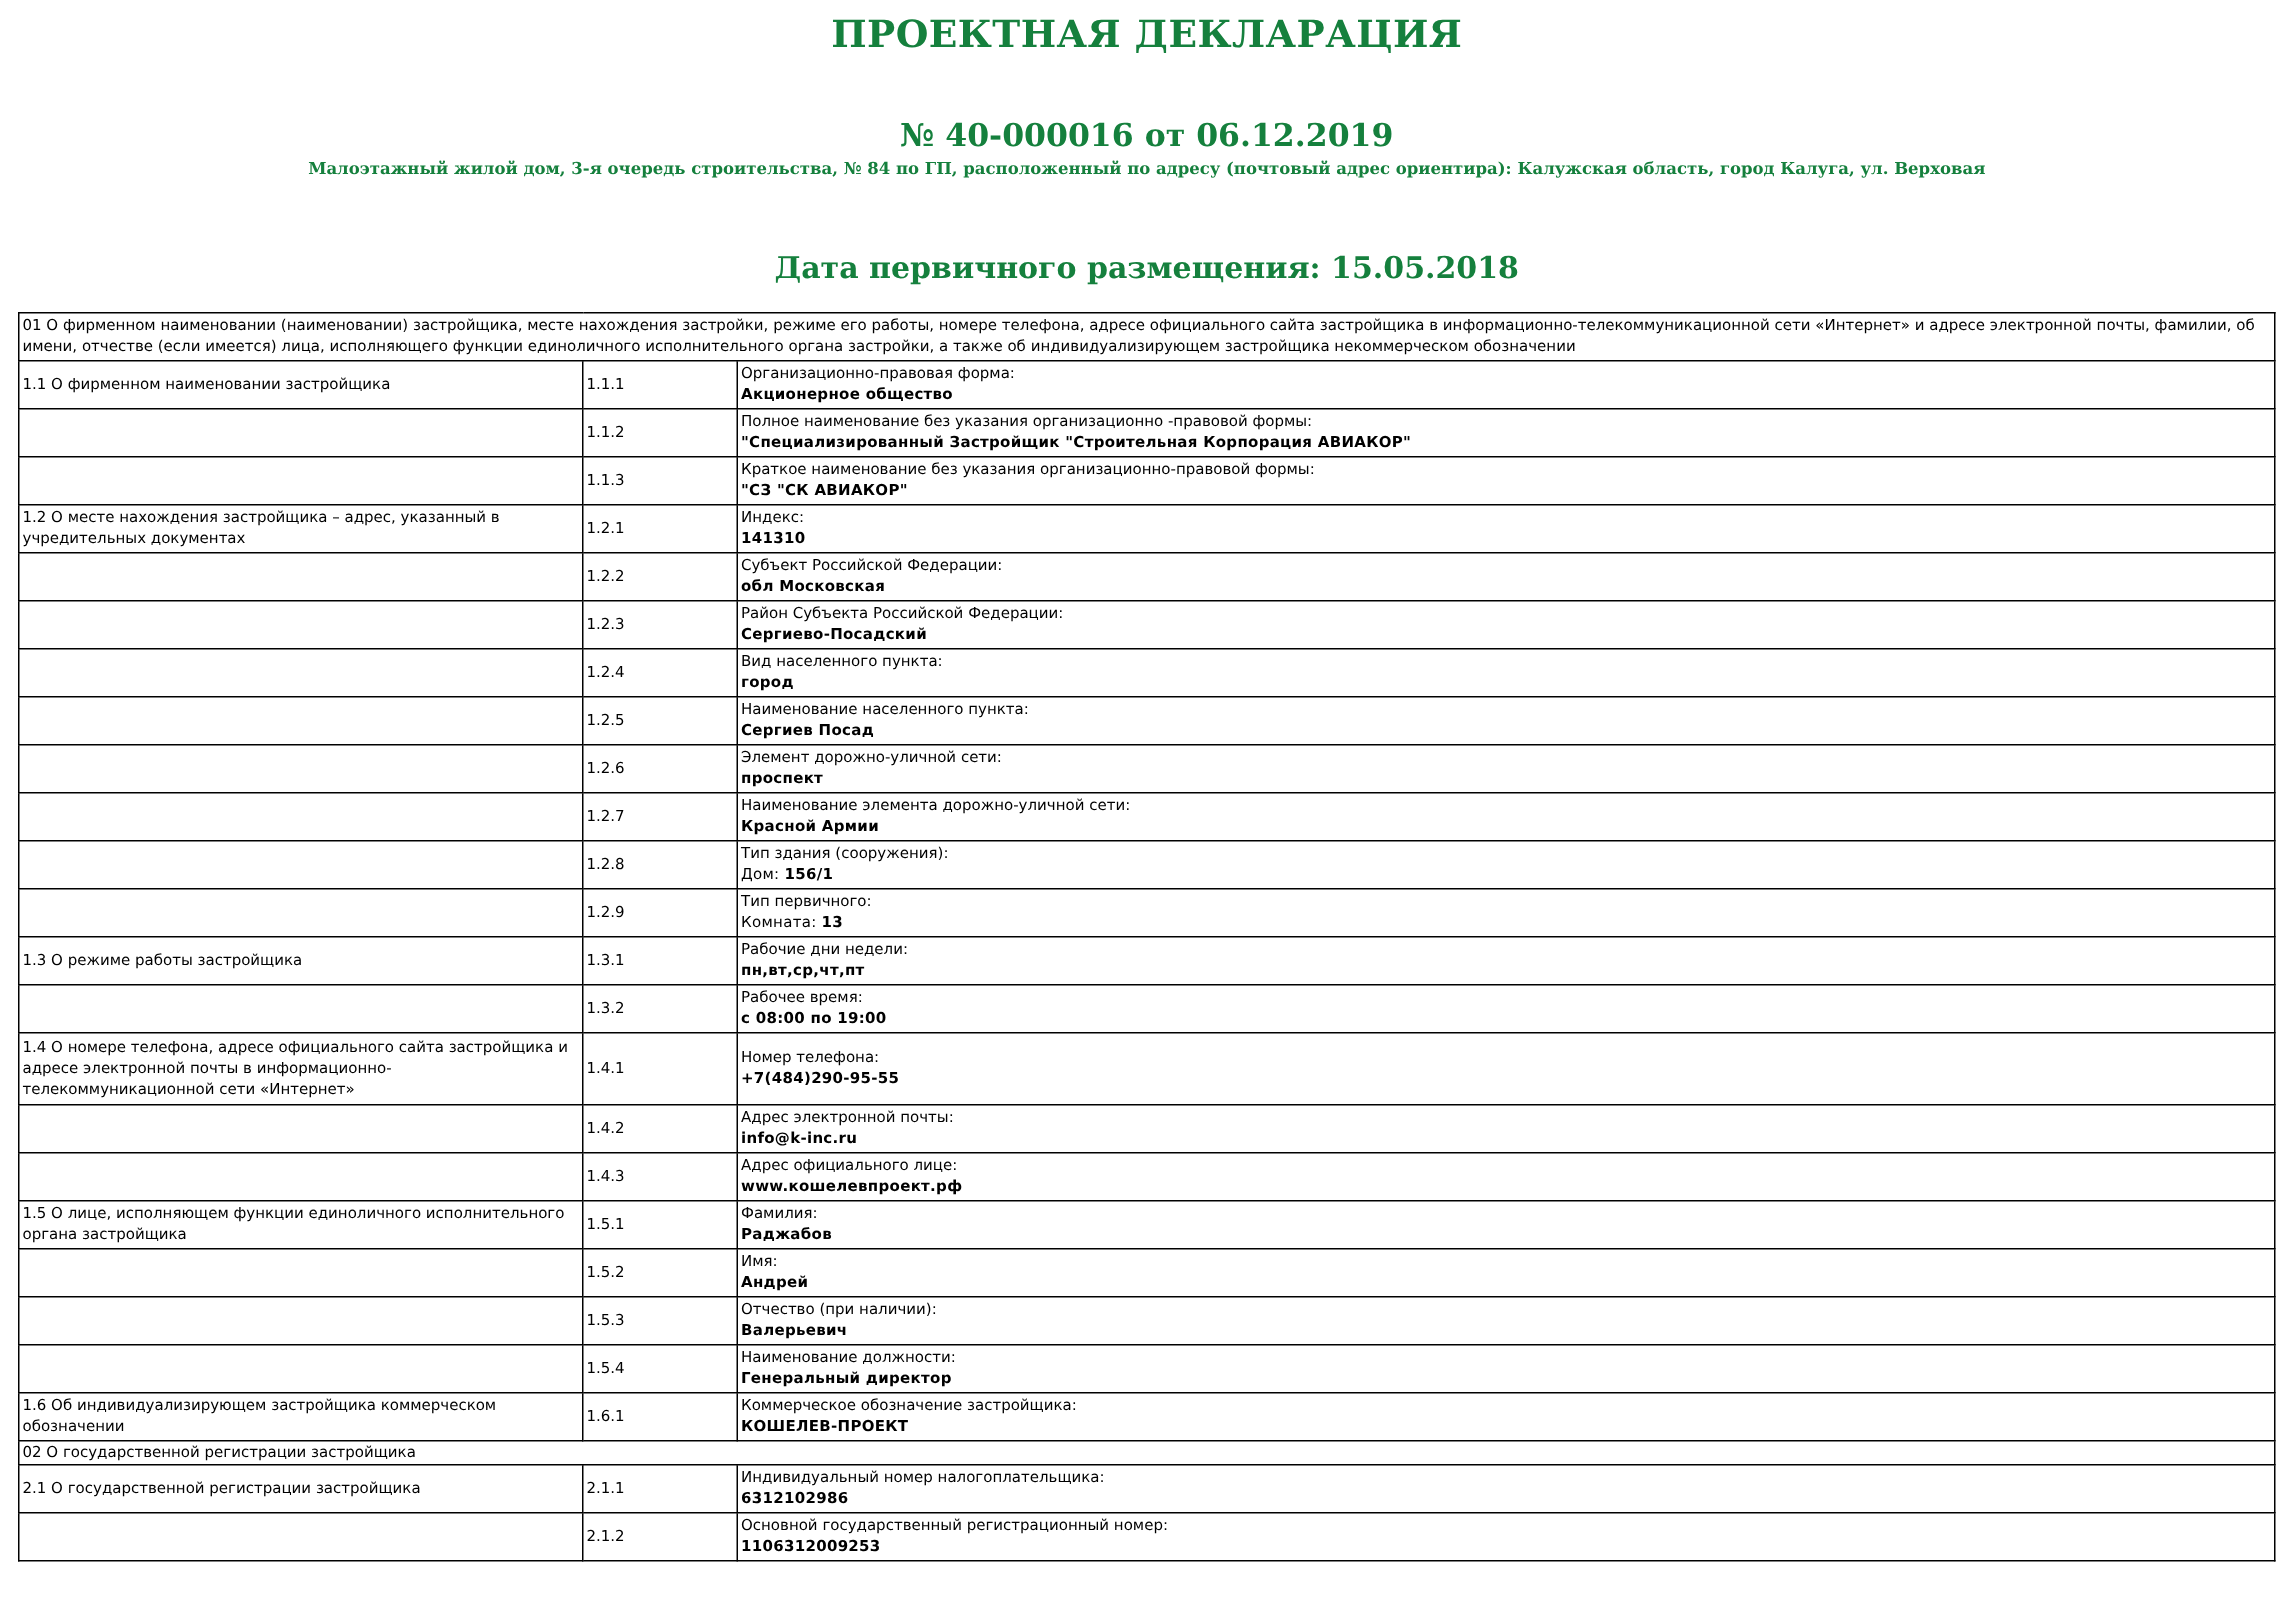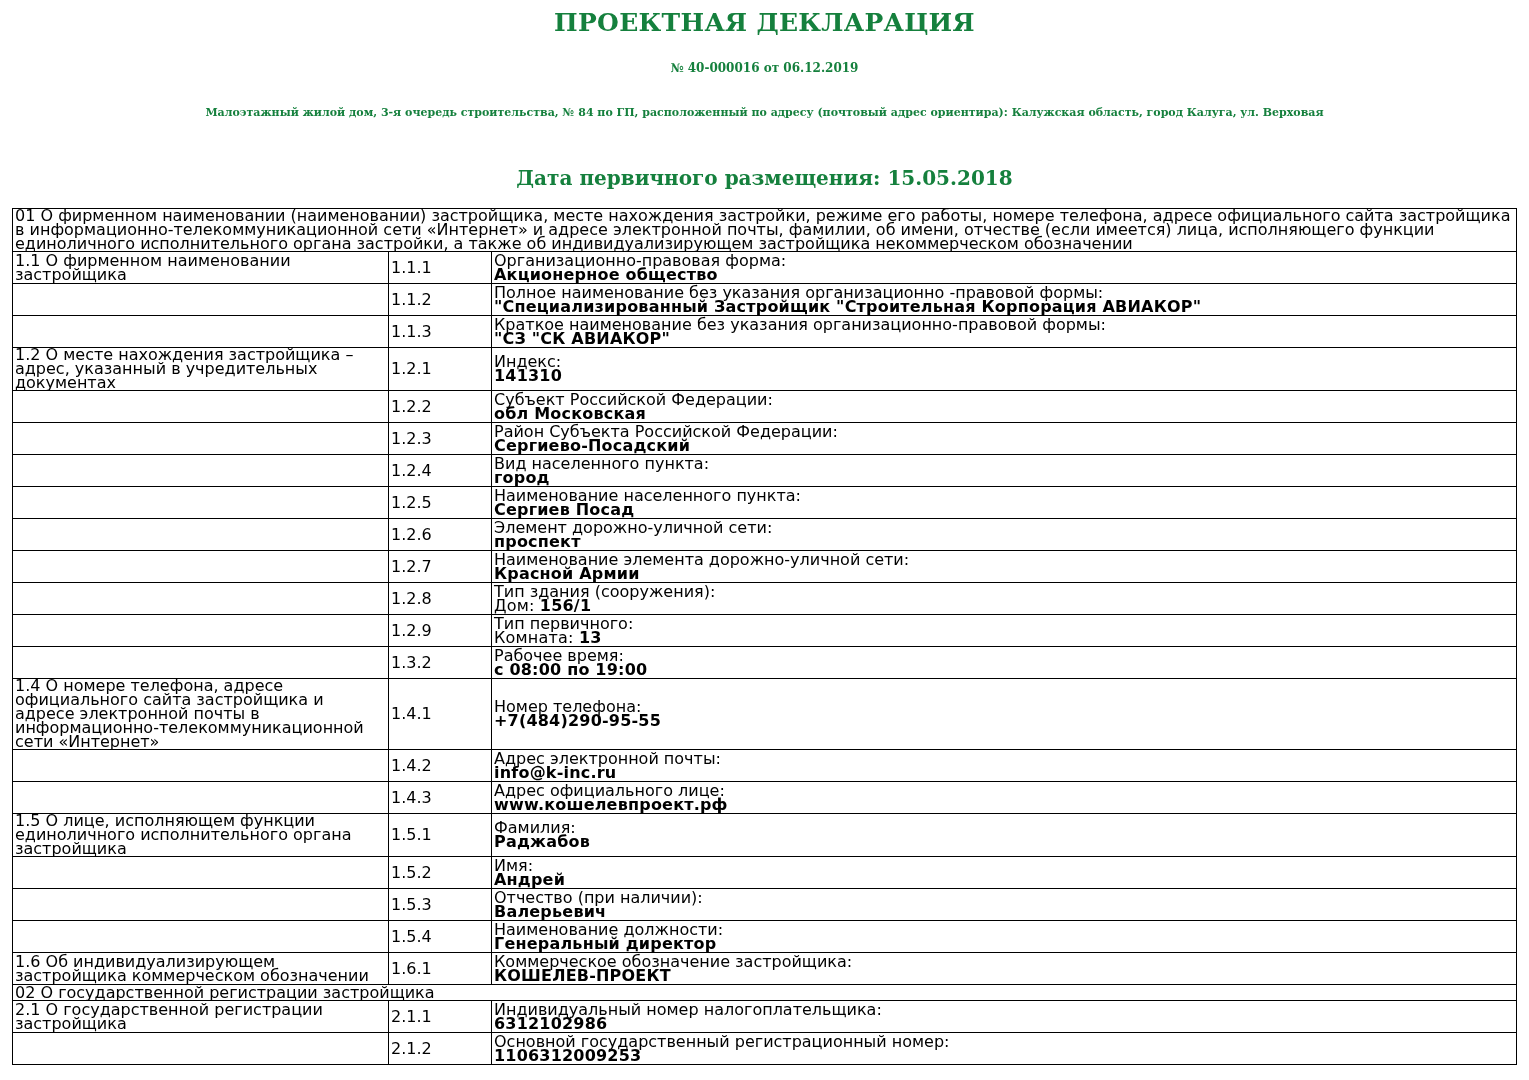--- a/index.html
+++ b/index.html
@@ -1,25 +1,25 @@
 <!DOCTYPE html>
 <html><head>
   <meta charset="utf-8">
   <style>
     html, body { margin: 0; padding: 0; background: #ffffff; }
     body { width: 1529px; height: 1080px; position: relative; overflow: hidden; color: #000; }
     .hdr { position: absolute; left: 0; width: 1529px; text-align: center;
            font-family: "DejaVu Serif", "Liberation Serif", serif; font-weight: bold; color: #15803d; }
     .title { top: 8px; font-size: 25px; letter-spacing: 0.3px; }
-    .num { top: 61px; font-size: 12px; }
+    .num { top: 77px; font-size: 21px; }
     .obj { top: 102px; font-size: 11px; line-height: 21px; padding: 0 30px; box-sizing: border-box; }
     .date { top: 166px; font-size: 20px; }
     table.decl { position: absolute; left: 12px; top: 208px; width: 1505px;
                  border-collapse: collapse; table-layout: fixed;
-                 font-family: "DejaVu Sans", "Liberation Sans", sans-serif; font-size: 16px; }
+                 font-family: "DejaVu Sans", "Liberation Sans", sans-serif; font-size: 10px; }
     table.decl td { border: 1px solid #000; padding: 0 2px; vertical-align: middle; line-height: 14px;
                     overflow: hidden; white-space: nowrap; }
     table.decl td.wrap { white-space: normal; }
     col.c1 { width: 376px; }
     col.c2 { width: 103px; }
     col.c3 { width: auto; }
     tr.r { height: 32px; }
     tr.rsec { height: 32px; }
     tr.rsec2 { height: 16px; }
     tr.rtall { height: 48px; }
@@ -137,20 +137,28 @@
       </tr>
       <tr class="r">
         <td class="wrap"></td>
         <td>1.2.9</td>
         <td class="val">
           <span class="lbl">Тип первичного:</span>
           <span class="v"><span class="pre">Комната: </span><span>13</span></span>
         </td>
       </tr>
       <tr class="r">
+        <td class="wrap">1.3 О режиме работы застройщика</td>
+        <td>1.3.1</td>
+        <td class="val">
+          <span class="lbl">Рабочие дни недели:</span>
+          <span class="v"><span class="pre"></span><span>пн,вт,ср,чт,пт</span></span>
+        </td>
+      </tr>
+      <tr class="r">
         <td class="wrap"></td>
         <td>1.3.2</td>
         <td class="val">
           <span class="lbl">Рабочее время:</span>
           <span class="v"><span class="pre"></span><span>с 08:00 по 19:00</span></span>
         </td>
       </tr>
       <tr class="rtall">
         <td class="wrap">1.4 О номере телефона, адресе официального сайта застройщика и адресе электронной почты в информационно-телекоммуникационной сети «Интернет»</td>
         <td>1.4.1</td>

